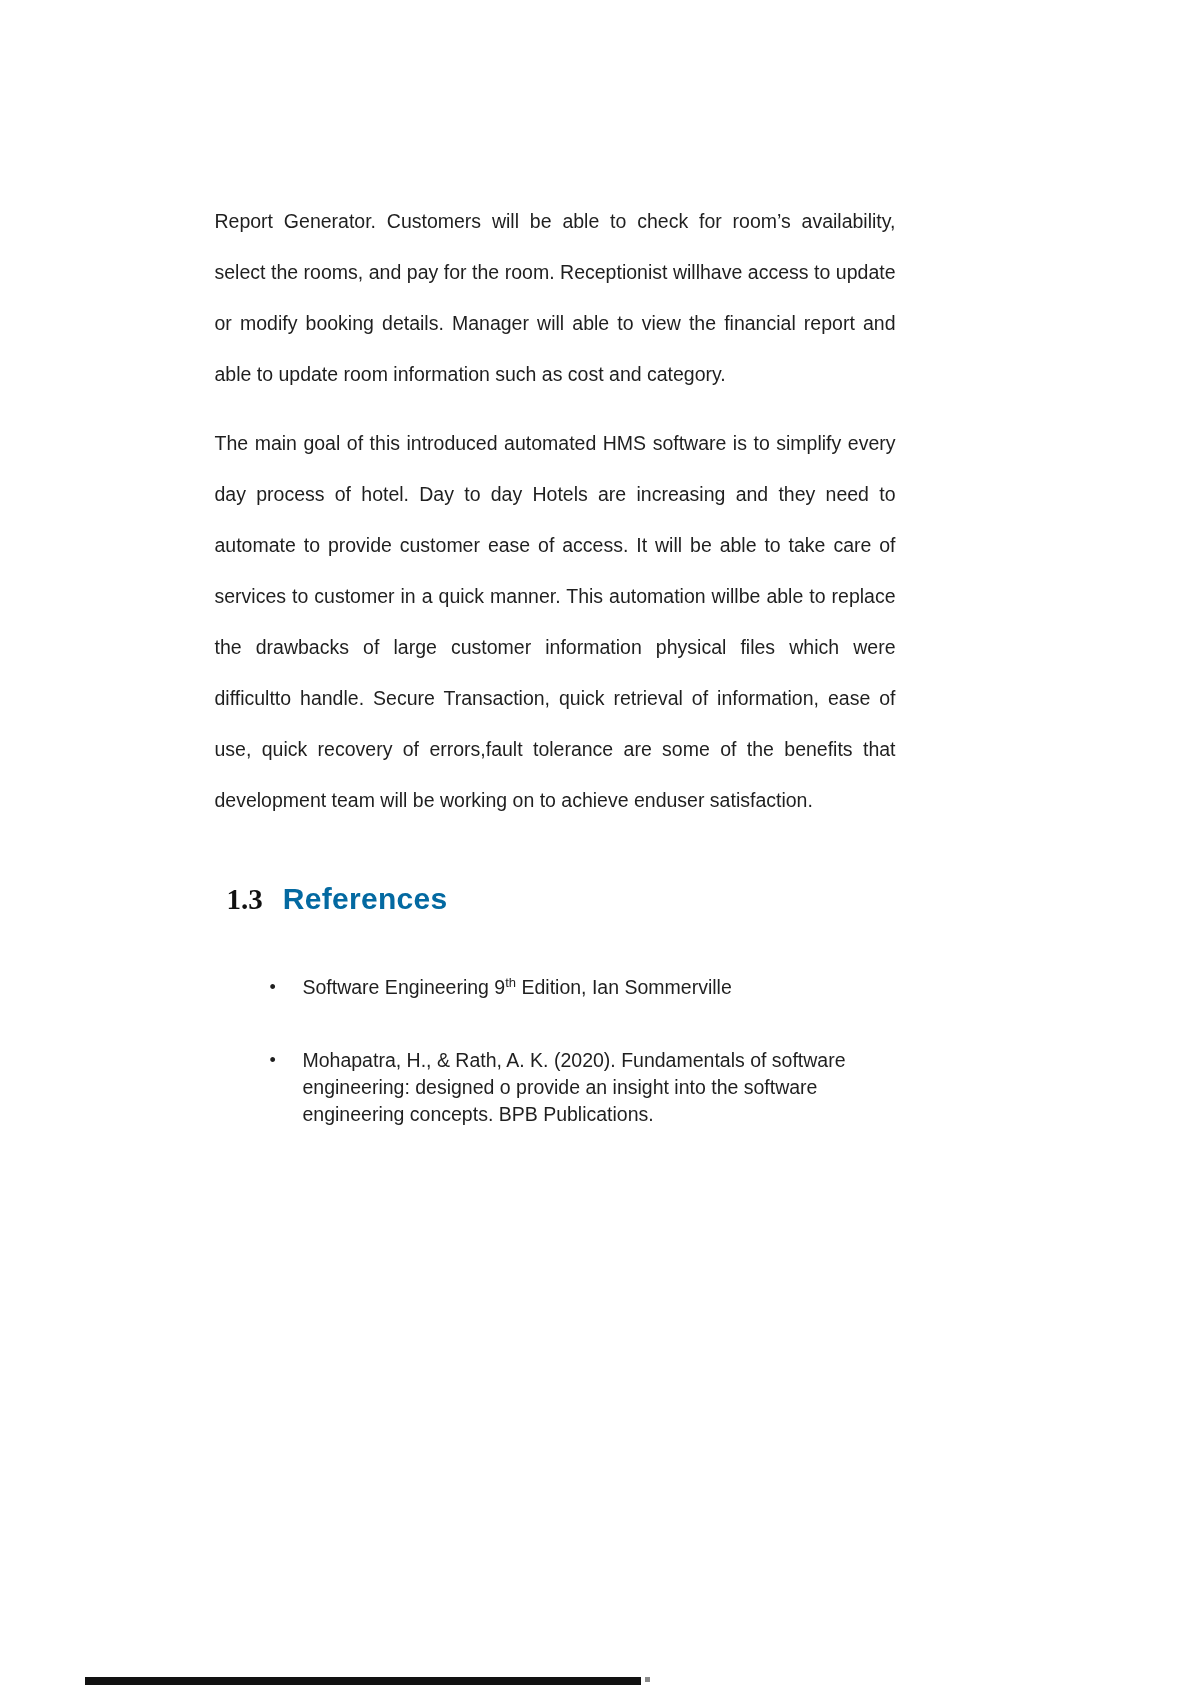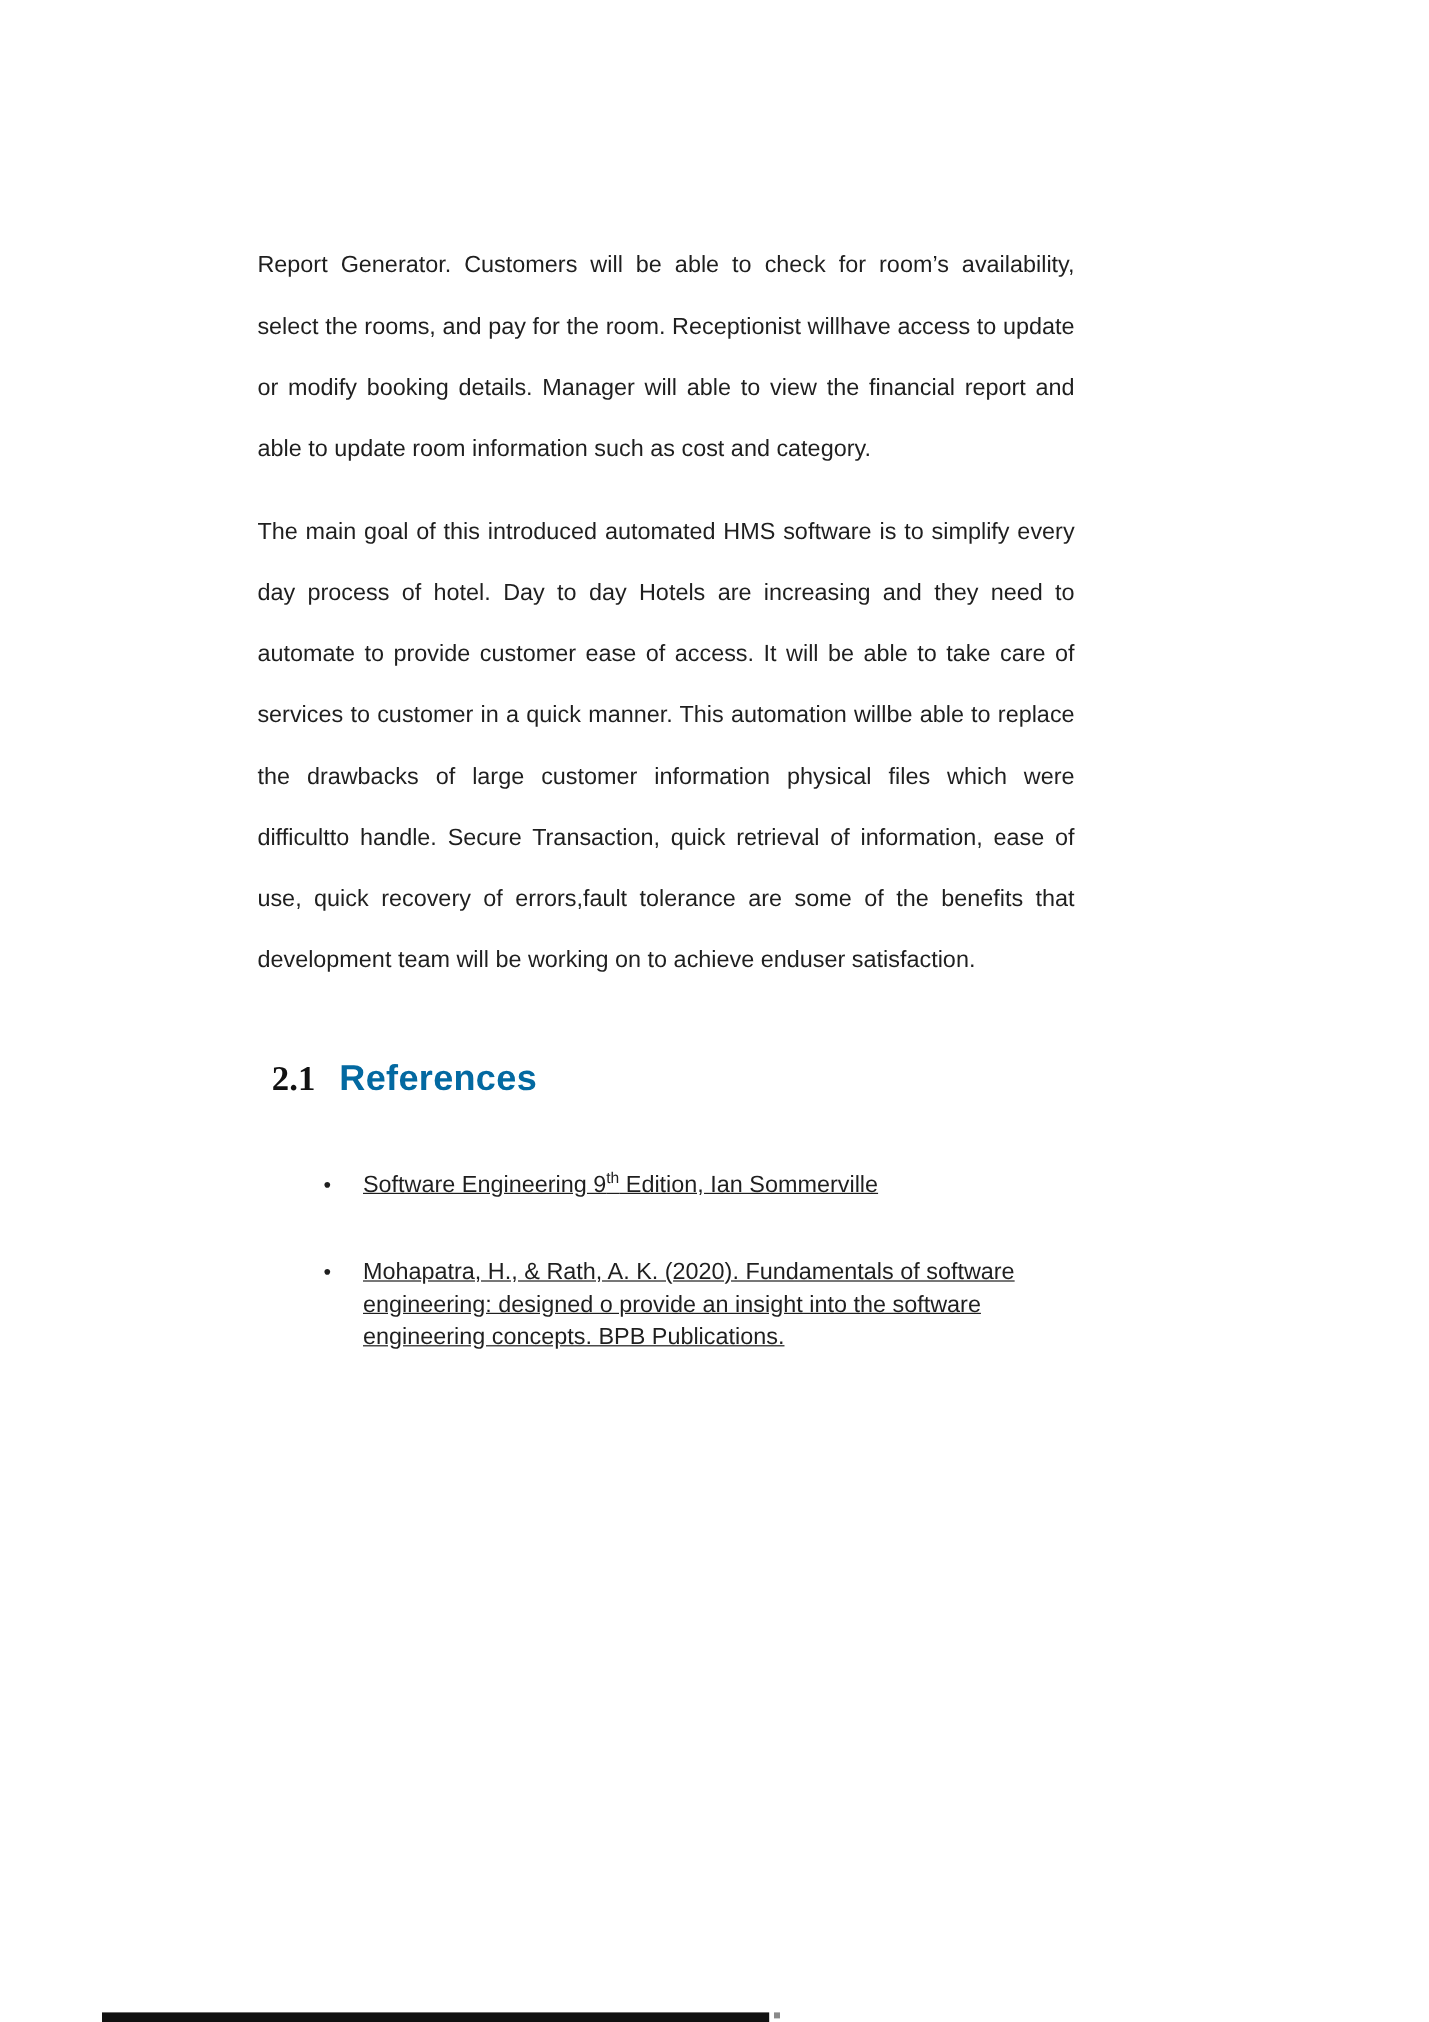--- a/index.html
+++ b/index.html
@@ -64,21 +64,20 @@
     color: #1f1f1f;
   }
   .ref-marker {
     flex: 0 0 33px;
     width: 33px;
     font-size: 18px;
     line-height: 27px;
   }
   .ref-text {
     max-width: 735px;
-    text-decoration: underline;
   }
   .ref-text sup {
     font-size: 13px;
     line-height: 0;
     vertical-align: super;
   }
 
   .bottom-bar {
     position: absolute;
     left: 0;
@@ -100,21 +99,21 @@
 <body>
 
 <div class="page">
   <div class="content">
 
     <p class="body-paragraph">Report Generator. Customers will be able to check for room’s availability, select the rooms, and pay for the room. Receptionist willhave access to update or modify booking details. Manager will able to view the financial report and able to update room information such as cost and category.</p>
 
     <p class="body-paragraph">The main goal of this introduced automated HMS software is to simplify every day process of hotel. Day to day Hotels are increasing and they need to automate to provide customer ease of access. It will be able to take care of services to customer in a quick manner. This automation willbe able to replace the drawbacks of large customer information physical files which were difficultto handle. Secure Transaction, quick retrieval of information, ease of use, quick recovery of errors,fault tolerance are some of the benefits that development team will be working on to achieve enduser satisfaction.</p>
 
     <h2 class="section-heading">
-      <span class="h-num">2.1</span>
+      <span class="h-num">1.3</span>
       <span class="h-title">References</span>
     </h2>
 
     <div class="ref-list">
 
       <div class="ref-item">
         <span class="ref-marker">•</span>
         <span class="ref-text"><span>Software Engineering 9</span><sup>th</sup><span> Edition, Ian Sommerville</span></span>
       </div>
 

